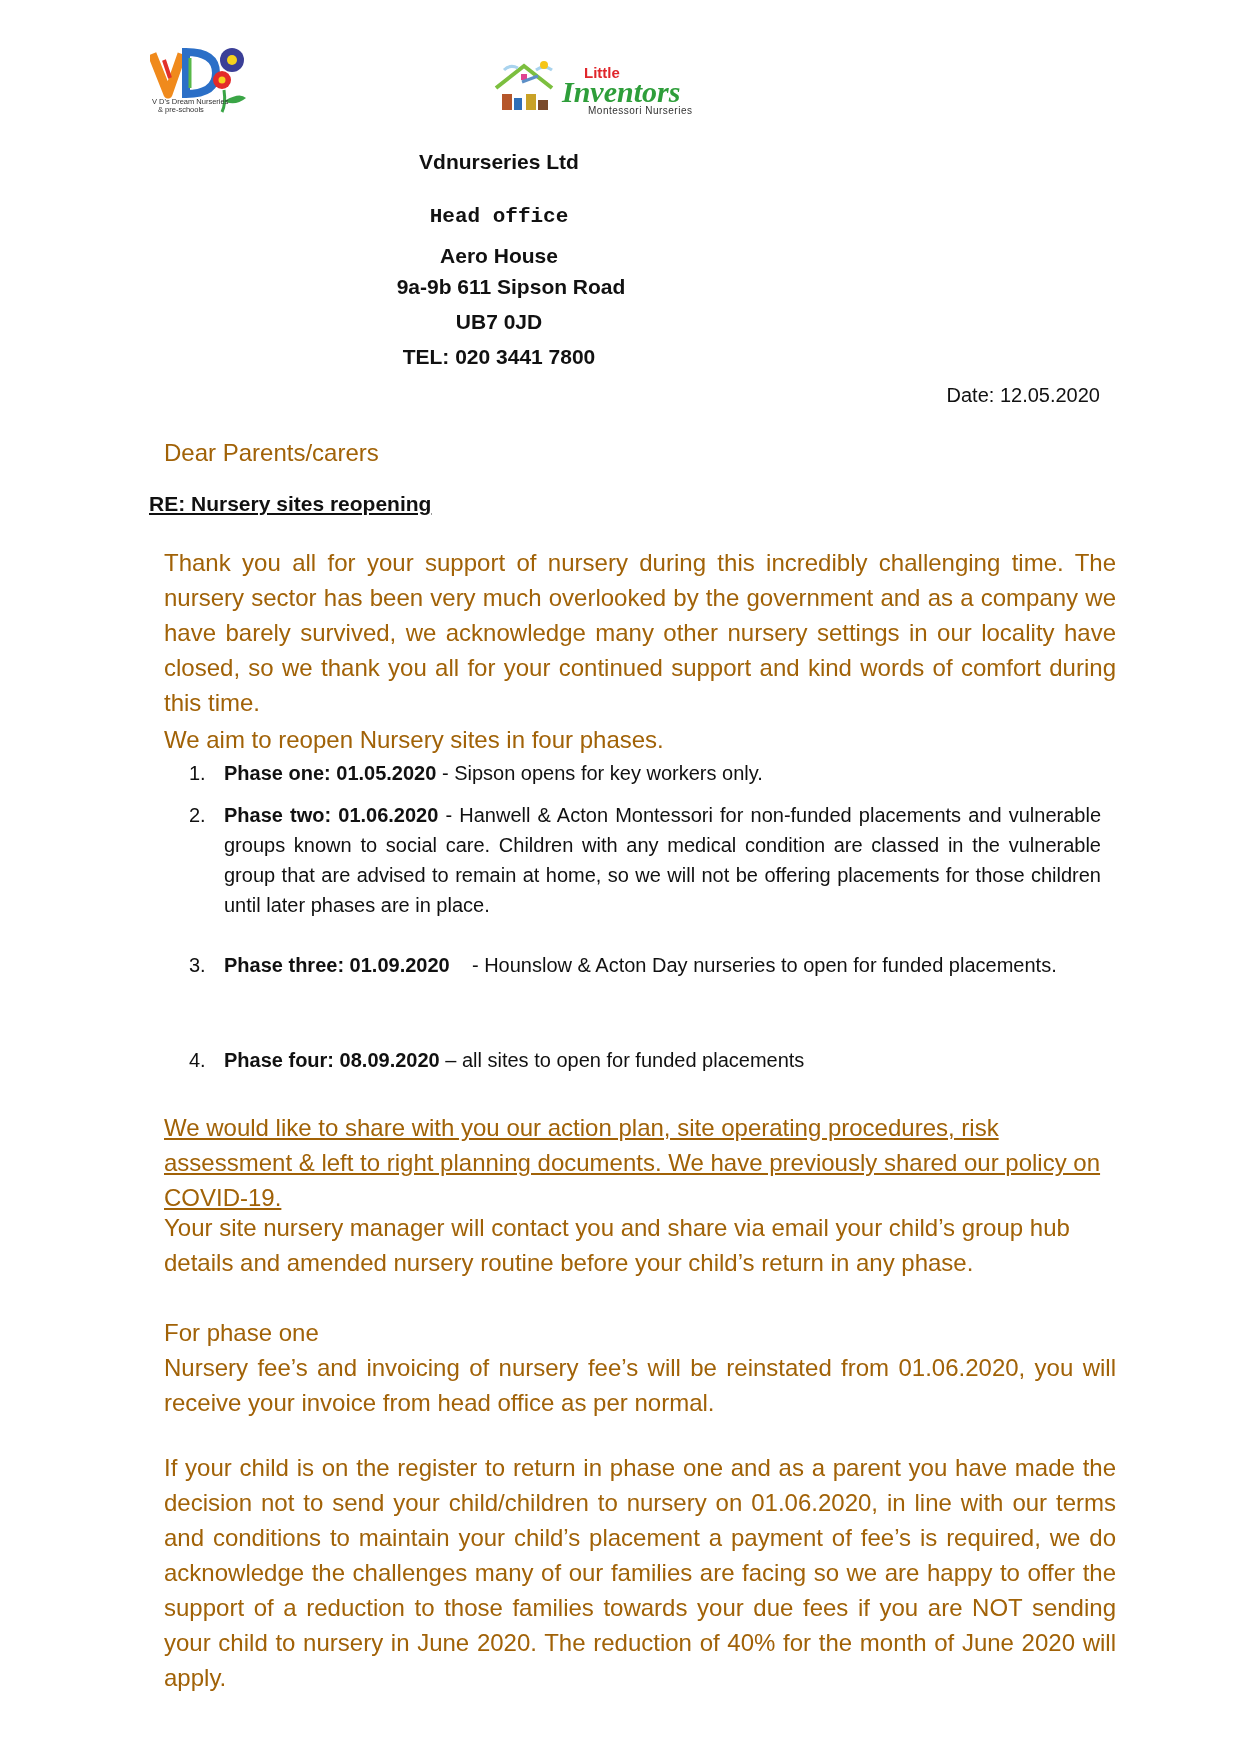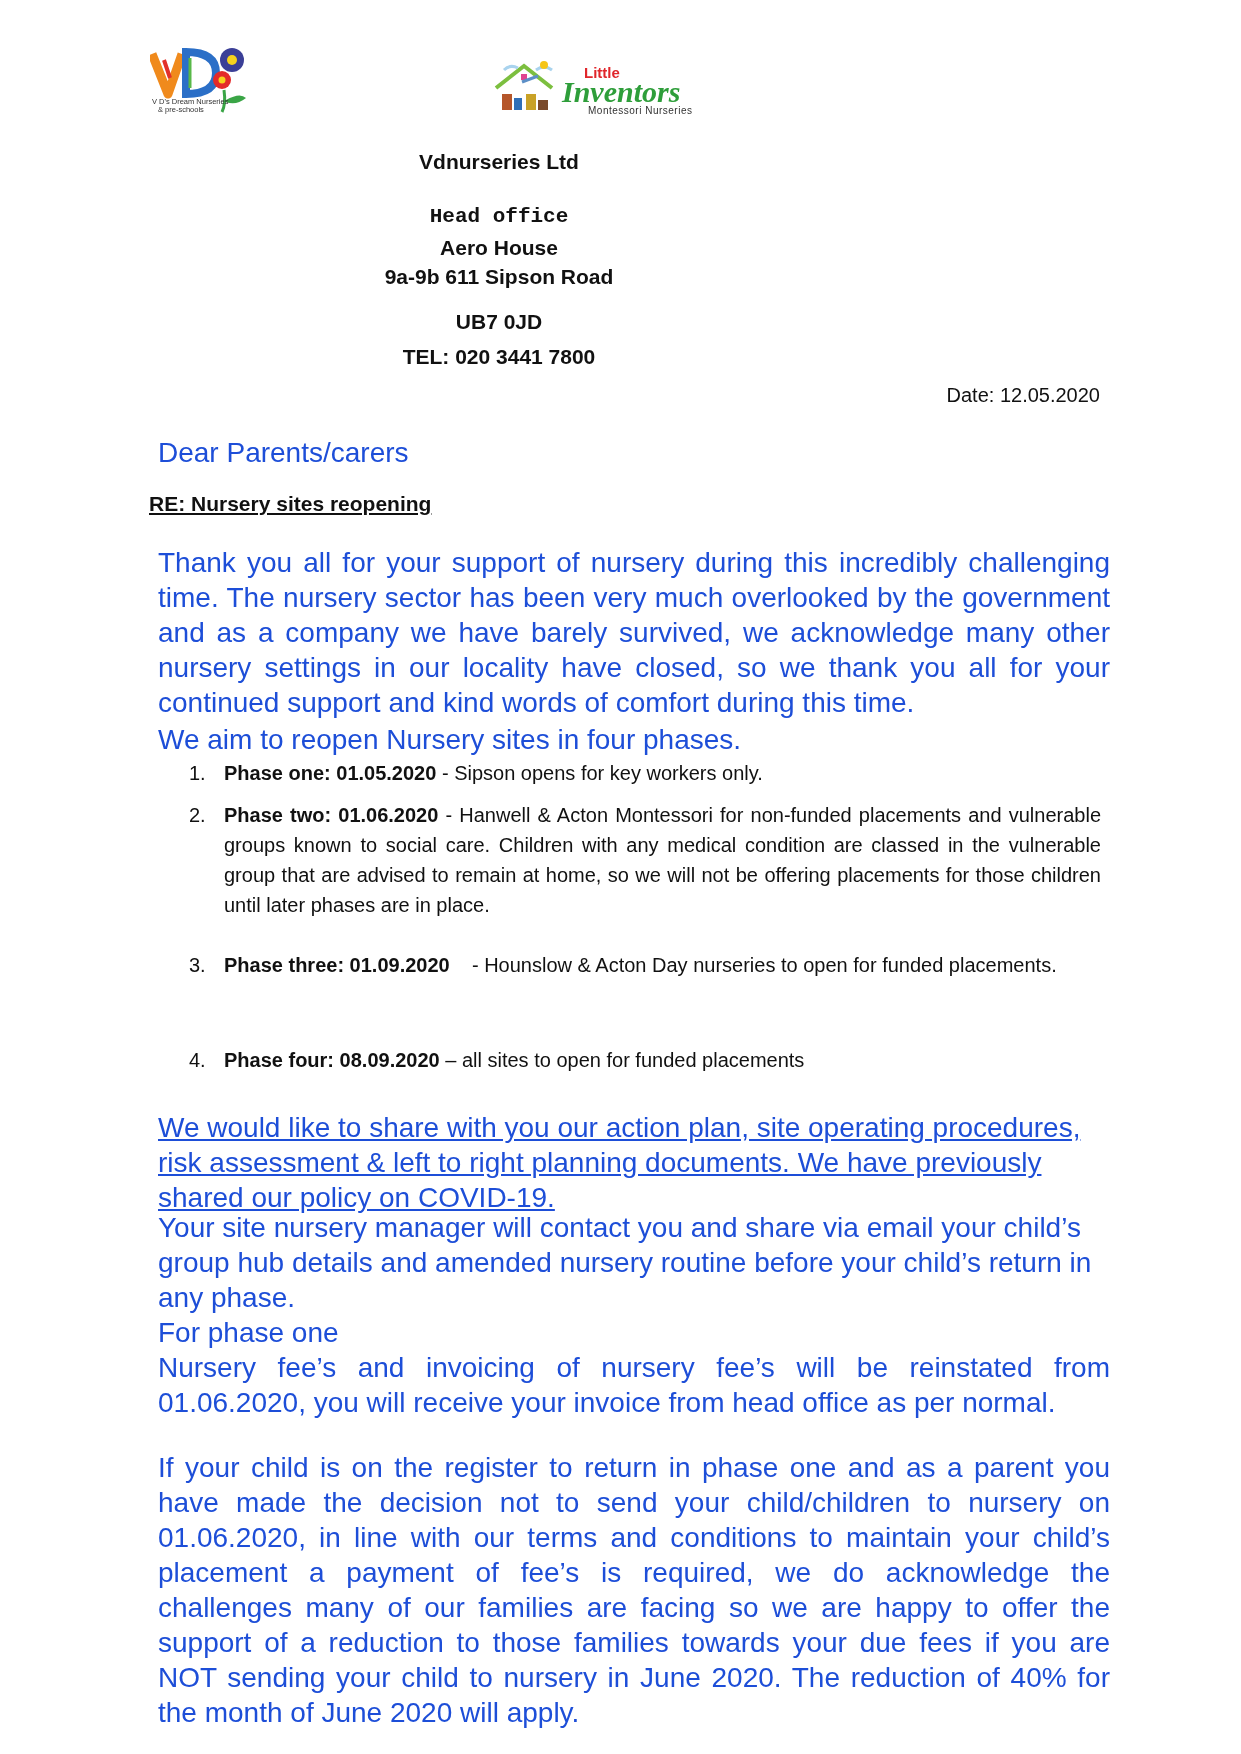--- a/index.html
+++ b/index.html
@@ -3,21 +3,21 @@
   <meta charset="utf-8">
   <style>
     html, body { margin: 0; padding: 0; background: #ffffff; }
     body { width: 1241px; height: 1754px; position: relative; overflow: hidden;
            font-family: "Liberation Sans", sans-serif; color: #111; }
     .abs { position: absolute; }
     .logo-vd { left: 150px; top: 44px; width: 100px; height: 72px; }
     .logo-li { left: 494px; top: 60px; width: 220px; height: 58px; }
     .center { left: 0; width: 998px; text-align: center; font-weight: bold; font-size: 21px; color: #111; }
     .date { right: 141px; top: 384px; font-size: 20px; }
-    .body-text { left: 158px; width: 952px; font-size: 28px; line-height: 35px; color: #1d4ed8; }
+    .body-text { left: 164px; width: 952px; font-size: 24px; line-height: 35px; color: #a16207; }
     .justify { text-align: justify; text-align-last: left; }
     .re { left: 149px; top: 492px; font-size: 21px; font-weight: bold; text-decoration: underline; }
     .list-item { position: absolute; left: 149px; width: 952px; font-size: 20px; line-height: 30px; }
     .list-item .num { position: absolute; left: 40px; top: 0; }
     .list-item .txt { margin-left: 75px; text-align: justify; text-align-last: left; }
     .list-item b { font-weight: bold; }
   </style>
 </head>
 <body>
 
@@ -51,22 +51,22 @@
     <rect x="44" y="40" width="10" height="10" fill="#7a4a2b"></rect>
     <path d="M28 22 L44 16" stroke="#5c8fc7" stroke-width="3"></path>
     <text x="90" y="18" font-size="15" font-weight="bold" fill="#e0262b" font-family="Liberation Sans, sans-serif">Little</text>
     <text x="68" y="42" font-size="30" font-style="italic" font-weight="bold" fill="#2e9e3a" font-family="Liberation Serif, serif">Inventors</text>
     <text x="94" y="54" font-size="10" fill="#333" font-family="Liberation Sans, sans-serif" letter-spacing="0.5">Montessori Nurseries</text>
   </svg>
 </div>
 
 <div class="abs center" style="top:150px;">Vdnurseries Ltd</div>
 <div class="abs center" style="top:205px;font-family:Liberation Mono, monospace;">Head office</div>
-<div class="abs center" style="top:236px;">Aero House</div>
-<div class="abs center" style="top:265px;">9a-9b 611 Sipson Road</div>
+<div class="abs center" style="top:244px;">Aero House</div>
+<div class="abs center" style="top:275px;margin-left:12px;">9a-9b 611 Sipson Road</div>
 <div class="abs center" style="top:310px;">UB7 0JD</div>
 <div class="abs center" style="top:345px;">TEL: 020 3441 7800</div>
 
 <div class="abs date">Date: 12.05.2020</div>
 
 <div class="abs body-text" style="top:435px;">Dear Parents/carers</div>
 <div class="abs re">RE:  Nursery sites reopening</div>
 
 <div class="abs body-text justify" style="top:545px;">Thank you all for your support of nursery during this incredibly challenging time. The nursery sector has been very much overlooked by the government and as a company we have barely survived, we acknowledge many other nursery settings in our locality have closed, so we thank you all for your continued support and kind words of comfort during this time.</div>
 

